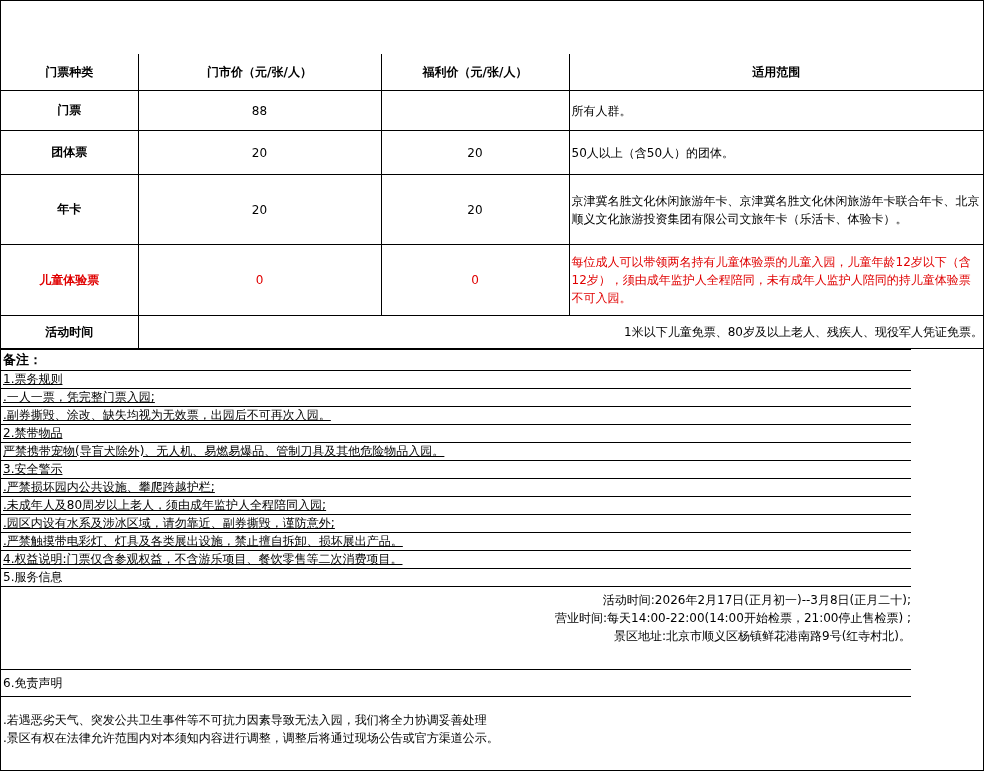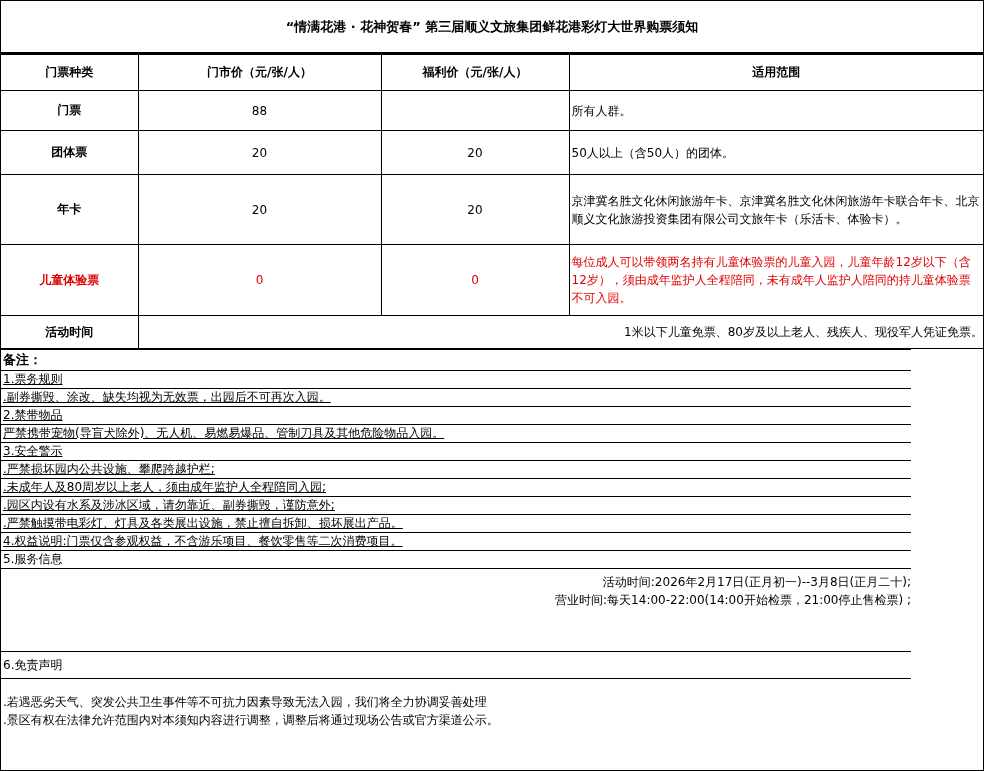--- a/index.html
+++ b/index.html
@@ -26,21 +26,20 @@
   .nrow.first { border-top:1px solid #000; font-weight:bold; font-size:13px; height:20px; line-height:20px; }
   .nrow.ul { text-decoration:underline; }
   .nblock { border-top:1px solid #000; font-size:12px; line-height:18px; padding:4px 0 0 2px; height:78px;text-align:right; }
   .nblock2 { border-top:1px solid #000; font-size:12px; line-height:18px; padding:14px 0 0 2px; height:58px; }
   .nrow.tall { height:26px; line-height:26px; }
 </style>
 </head>
 <body>
 
 <div class="sheet">
-  <div class="title">“情满花港 · 花神贺春” 第三届顺义文旅集团鲜花港彩灯大世界购票须知</div>
 
   <table class="price">
     <colgroup>
         <col style="width:137px">
         <col style="width:243px">
         <col style="width:188px">
         <col style="width:414px">
       </colgroup>
     <tbody>
         <tr class="hdr">
@@ -76,33 +75,35 @@
     <tr style="height:33px">
       <td class="cat">活动时间</td>
       <td colspan="3" class="policy-val">1米以下儿童免票、80岁及以上老人、残疾人、现役军人凭证免票。</td>
     </tr>
   </tbody>
     </table>
 
   <div class="notes">
     <div class="nrow first">备注：</div>
     <div class="nrow ul">1.票务规则</div>
+    <div class="nrow ul">.一人一票，凭完整门票入园;</div>
     <div class="nrow ul">.副券撕毁、涂改、缺失均视为无效票，出园后不可再次入园。</div>
     <div class="nrow ul">2.禁带物品</div>
     <div class="nrow ul">严禁携带宠物(导盲犬除外)、无人机、易燃易爆品、管制刀具及其他危险物品入园。</div>
     <div class="nrow ul">3.安全警示</div>
     <div class="nrow ul">.严禁损坏园内公共设施、攀爬跨越护栏;</div>
     <div class="nrow ul">.未成年人及80周岁以上老人，须由成年监护人全程陪同入园;</div>
     <div class="nrow ul">.园区内设有水系及涉冰区域，请勿靠近、副券撕毁，谨防意外;</div>
     <div class="nrow ul">.严禁触摸带电彩灯、灯具及各类展出设施，禁止擅自拆卸、损坏展出产品。</div>
     <div class="nrow ul">4.权益说明:门票仅含参观权益，不含游乐项目、餐饮零售等二次消费项目。</div>
     <div class="nrow">5.服务信息</div>
     <div class="nblock">
       <div>活动时间:2026年2月17日(正月初一)--3月8日(正月二十);</div>
       <div>营业时间:每天14:00-22:00(14:00开始检票，21:00停止售检票) ;</div>
+      <div>景区地址:北京市顺义区杨镇鲜花港南路9号(红寺村北)。</div>
     </div>
     <div class="nrow tall">6.免责声明</div>
     <div class="nblock2">
       <div>.若遇恶劣天气、突发公共卫生事件等不可抗力因素导致无法入园，我们将全力协调妥善处理</div>
       <div>.景区有权在法律允许范围内对本须知内容进行调整，调整后将通过现场公告或官方渠道公示。</div>
     </div>
   </div>
 </div>
 
 </body></html>

